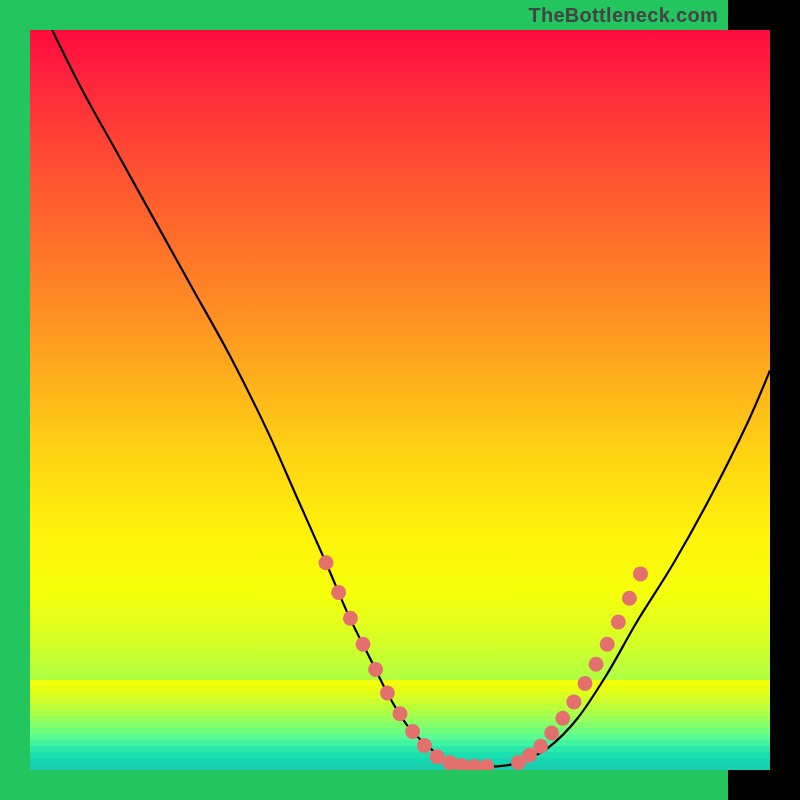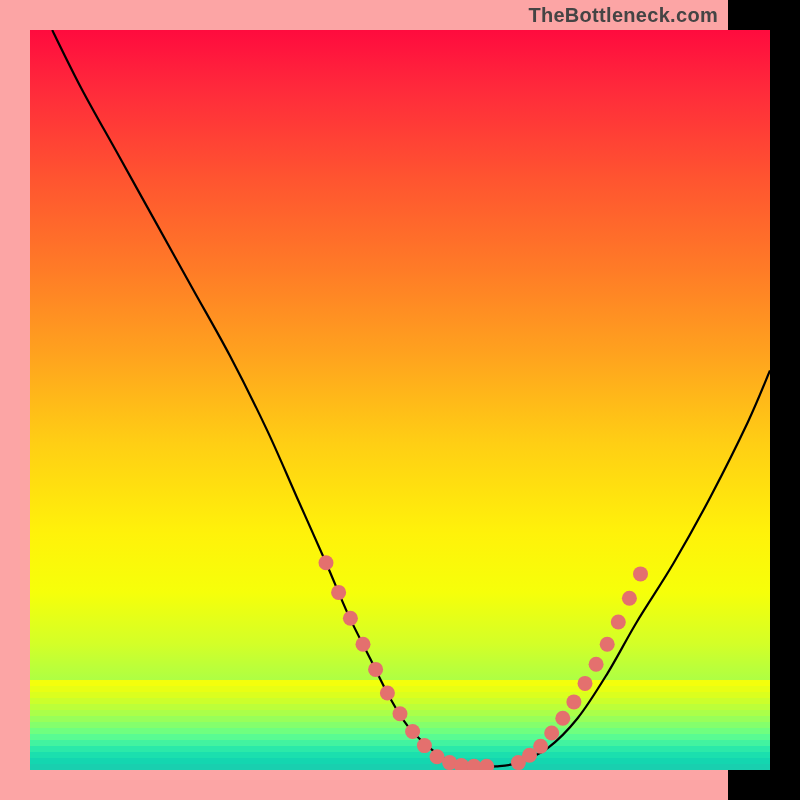--- a/index.html
+++ b/index.html
@@ -8,21 +8,21 @@
     width: 800px;
     height: 800px;
     overflow: hidden;
     background: #000;
     font-family: Arial, Helvetica, sans-serif;
   }
   .frame {
     position: relative;
     width: 728px;
     height: 800px;
-    background: #fca5a5;
+    background: #22c55e;
   }
   .watermark {
     position: absolute;
     top: 4px;
     right: 10px;
     color: #444;
     font-size: 20px;
     font-weight: 600;
     letter-spacing: 0.3px;
     z-index: 20;

